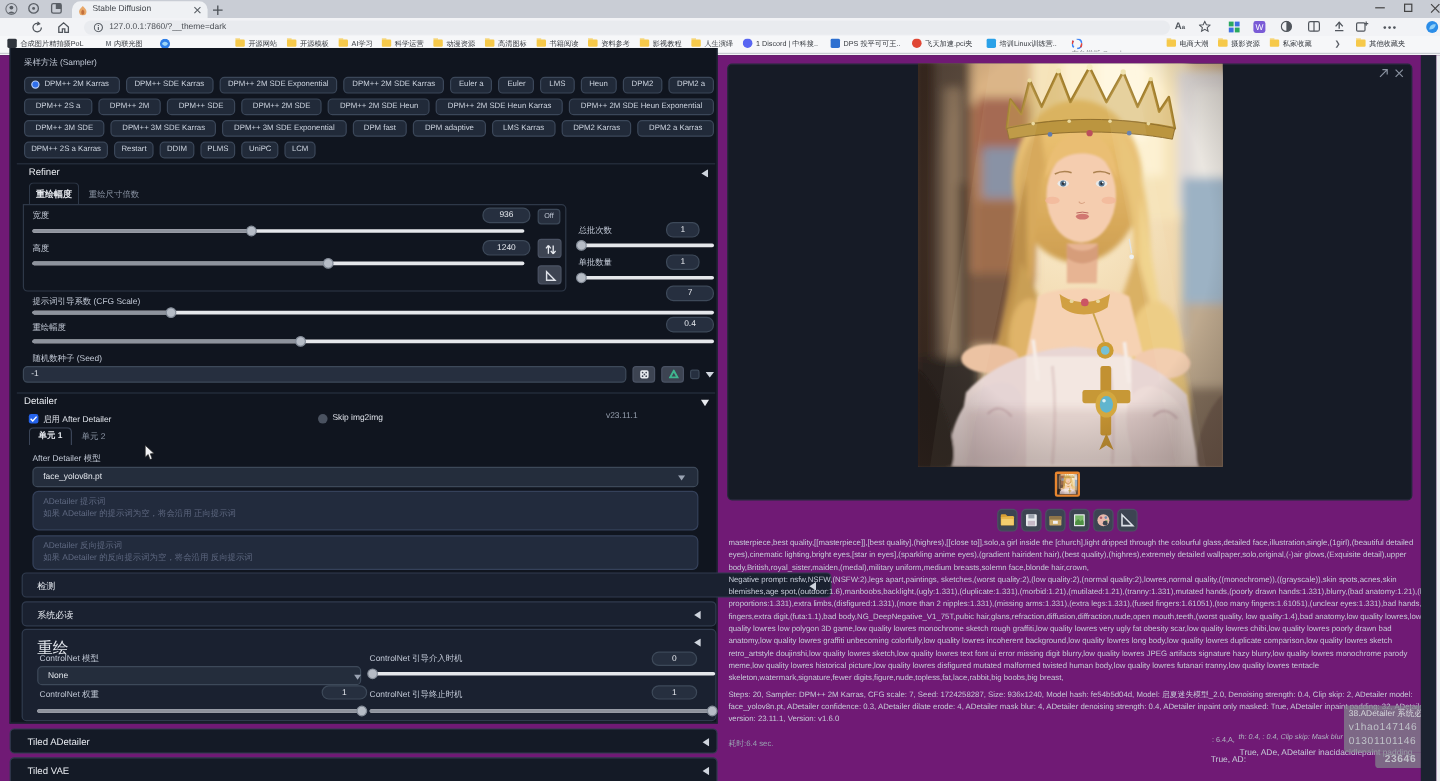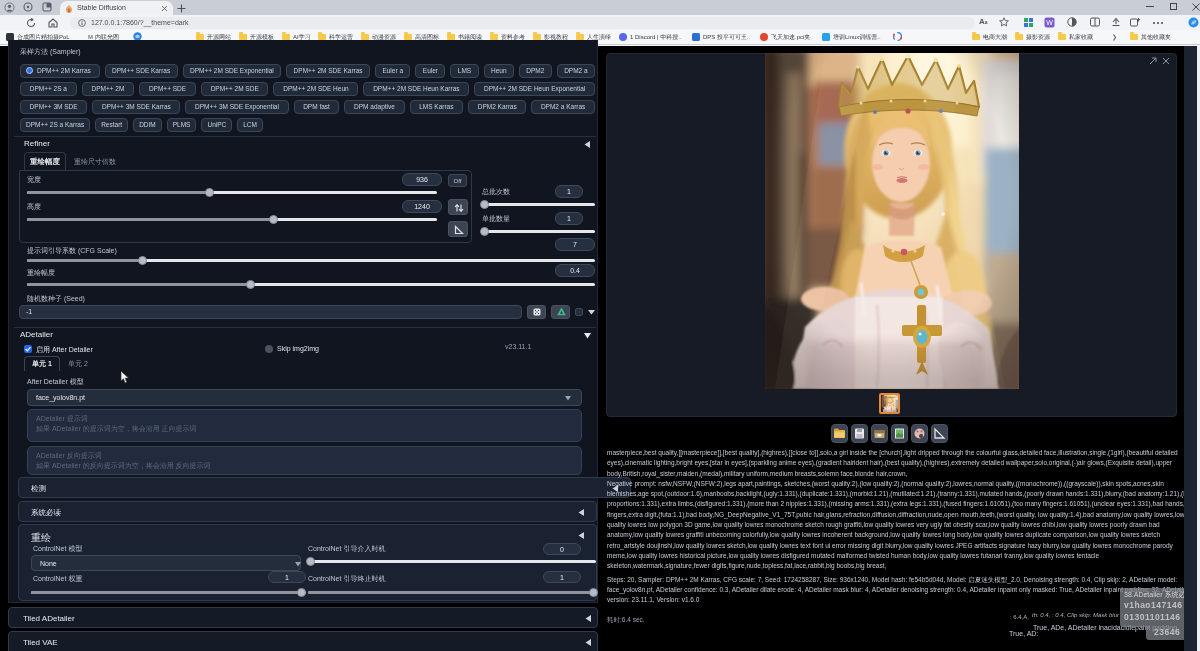--- a/index.html
+++ b/index.html
@@ -13,21 +13,21 @@
   #tab { position:absolute; left:60px; top:1px; width:113px; height:14px; background:#eff1f4; border-radius:7px 7px 0 0; font-size:7px; color:#3b3f45; }
   #toolbar { position:absolute; left:0; top:15px; width:1200px; height:15px; background:#f2f3f6; }
   #bookbar { position:absolute; left:0; top:30px; width:1200px; height:15px; background:#f6f7f9; border-bottom:1px solid #c9ccd2; font-size:6.2px; color:#34383e; }
   .pill { position:absolute; left:70px; top:1.5px; width:905px; height:12px; background:#e9ebef; border-radius:7px; font-size:7.5px; color:#2a2e33; }
   .cicon { display:inline-block; color:#50555c; }
   .bkitem { position:absolute; top:2px; height:11px; line-height:11px; white-space:nowrap; overflow:hidden; font-size:6px; }
   .fold { display:inline-block; width:8px; height:6.5px; background:#f6c94a; border-radius:1px; margin-right:3px; vertical-align:-1px; position:relative; }
   .fold:before { content:""; position:absolute; left:0; top:-1.5px; width:3.5px; height:2px; background:#f6c94a; border-radius:1px 1px 0 0; }
 
   
-  #page { position:absolute; left:0; top:46px; width:1200px; height:605px; background:#000000; }
+  #page { position:absolute; left:0; top:46px; width:1200px; height:605px; background:#701a75; }
   .lbl { position:absolute; font-size:7px; color:#c2c9d6; white-space:nowrap; }
   .hdr { position:absolute; font-size:8px; color:#e8ebf0; white-space:nowrap; }
   .chiprow { position:absolute; left:20px; display:flex; gap:5px; height:14px; }
   .chip { background:#212a39; border:1px solid #3b4759; border-radius:4px; color:#ccd3de; font-size:6.5px; line-height:12px; text-align:center; padding:0 5px; white-space:nowrap; flex:1 1 auto; min-width:0; overflow:hidden; }
   .chip.sel { display:flex; align-items:center; gap:4px; }
   .radio { width:7px; height:7px; border-radius:50%; background:#2f6feb; border:1.5px solid #b7cdf7; }
   .slider { position:absolute; height:3.5px; border-radius:2px; background:#e5e7eb; }
   .slider .fill { position:absolute; left:0; top:0; bottom:0; background:#8e939d; border-radius:2px; }
   .slider .thumb { position:absolute; top:-3px; width:9px; height:9px; border-radius:50%; background:#b6bcc6; border:1px solid #848c98; }
   .valbox { position:absolute; width:40px; height:13px; background:#262f3f; border:1px solid #3d4959; border-radius:6px; color:#e8ebf0; font-size:7px; text-align:center; line-height:11px; }
@@ -438,21 +438,21 @@
       <svg width="9" height="9" style="margin:2px 0 0 4.5px" viewBox="0 0 9 9">
           <path d="M4.5 1 L7.5 6.5 L1.5 6.5 Z" fill="none" stroke="#3fb68e" stroke-width="1.6"></path>
         </svg>
     </div>
     <div class="abs" style="left:575px;top:262px;width:8px;height:8px;background:#262f3f;border:1px solid #3d4959;border-radius:2px"></div>
     <svg class="abs" style="left:588px;top:264px" width="7" height="5" viewBox="0 0 7 5">
         <path d="M0 0 L7 0 L3.5 4.5 Z" fill="#d0d5dd"></path>
       </svg>
 
     <div class="abs" style="left:14px;top:281px;width:582px;border-top:1px solid #27303f"></div>
-    <div class="hdr" style="left:20px;top:284px">ADetailer</div>
+    <div class="hdr" style="left:20px;top:284px">Detailer</div>
     <svg class="abs" style="left:584px;top:287px" width="7" height="6" viewBox="0 0 7 6">
         <path d="M0 0 L7 0 L3.5 5.5 Z" fill="#e8ebf0"></path>
       </svg>
     <div class="abs" style="left:24px;top:299px;width:8px;height:8px;background:#2563eb;border-radius:2px">
       <svg width="8" height="8" viewBox="0 0 8 8">
           <path d="M1.5 4 L3.3 5.8 L6.5 2.2" fill="none" stroke="#fff" stroke-width="1.2"></path>
         </svg>
     </div>
     <div class="lbl" style="left:36px;top:299px;color:#dfe3ea">启用 After Detailer</div>
     <div class="abs" style="left:265px;top:299px;width:8px;height:8px;background:#4a5260;border-radius:50%"></div>
@@ -464,34 +464,34 @@
     <div class="lbl" style="left:27px;top:331px">After Detailer 模型</div>
     <svg class="abs" style="left:120px;top:325px" width="9" height="13" viewBox="0 0 9 13">
         <path d="M1 0 L1 10 L3.5 7.8 L5 12 L6.8 11.3 L5.3 7.2 L8.5 7 Z" fill="#f2f3f5" stroke="#222" stroke-width="0.6"></path>
       </svg>
     <div class="inputbox" style="left:27px;top:343px;width:555px;height:17px;line-height:16px;padding-left:8px;background:#242d3c;color:#e4e8ee">face_yolov8n.pt<svg style="position:absolute;right:10px;top:6px" width="6" height="5" viewBox="0 0 6 5">
           <path d="M0 0 L6 0 L3 4.5 Z" fill="#9aa3b2"></path>
         </svg></div>
     <div class="abs" style="left:27px;top:363px;width:555px;height:33px;background:#222b3d;border:1px solid #35415a;border-radius:5px;padding:4px 8px;font-size:7px;line-height:10px;color:#5e6880">ADetailer 提示词<br>如果 ADetailer 的提示词为空，将会沿用 正向提示词</div>
     <div class="abs" style="left:27px;top:400px;width:555px;height:29px;background:#222b3d;border:1px solid #35415a;border-radius:5px;padding:4px 8px;font-size:7px;line-height:10px;color:#5e6880">ADetailer 反向提示词<br>如果 ADetailer 的反向提示词为空，将会沿用 反向提示词</div>
 
-    <div class="accordion" style="left:18px;top:431px;width:613px;height:21px">
+    <div class="accordion" style="left:18px;top:431px;width:675px;height:21px">
       <div class="lbl" style="left:12px;top:6px;color:#e4e8ee;font-size:7.5px">检测</div>
       <svg class="abs" style="right:12px;top:7px" width="6" height="7" viewBox="0 0 6 7">
           <path d="M6 0 L6 7 L0.5 3.5 Z" fill="#cfd5de"></path>
         </svg>
     </div>
     <div class="accordion" style="left:18px;top:455px;width:579px;height:21px">
       <div class="lbl" style="left:12px;top:6px;color:#e4e8ee;font-size:7.5px">系统必读</div>
       <svg class="abs" style="right:12px;top:7px" width="6" height="7" viewBox="0 0 6 7">
           <path d="M6 0 L6 7 L0.5 3.5 Z" fill="#cfd5de"></path>
         </svg>
     </div>
     <div class="accordion" style="left:18px;top:478px;width:579px;height:77px">
-      <div class="lbl" style="left:12px;top:6px;color:#e4e8ee;font-size:10px">重绘</div>
+      <div class="lbl" style="left:12px;top:6px;color:#e4e8ee;font-size:13px">重绘</div>
       <svg class="abs" style="right:12px;top:7px" width="6" height="7" viewBox="0 0 6 7">
           <path d="M6 0 L6 7 L0.5 3.5 Z" fill="#cfd5de"></path>
         </svg>
       <div class="lbl" style="left:14px;top:19px">ControlNet 模型</div>
       <div class="inputbox" style="left:12px;top:30px;width:270px;height:16px;line-height:15px;padding-left:8px;background:#242d3c;color:#e4e8ee">None<svg style="position:absolute;left:263px;top:5.5px" width="6" height="5" viewBox="0 0 6 5">
             <path d="M0 0 L6 0 L3 4.5 Z" fill="#9aa3b2"></path>
           </svg></div>
       <div class="lbl" style="left:14px;top:48.5px">ControlNet 权重</div>
       <div class="valbox" style="left:249px;top:46px;width:38px;height:12px">1</div>
       <div class="slider" style="left:12px;top:65.5px;width:275px">
@@ -605,20 +605,20 @@
     <div class="abs" style="left:607px;top:570px;font-size:6.5px;color:#98a1b0">耗时:6.4 sec.</div>
 
     <div class="abs" style="left:1010px;top:568px;font-size:6px;color:#aeb5c0">: 6.4,A,</div>
     <div class="abs" style="left:1032px;top:566px;font-size:6px;color:#aeb5c0;font-style:italic">th: 0.4, : 0.4, Clip skip: Mask blur</div>
     <div class="abs" style="left:1033px;top:578px;font-size:7px;color:#c6ccd8">True, ADe, ADetailer inacidacidlepaint padding</div>
     <div class="abs" style="left:1009px;top:584px;font-size:7px;color:#c6ccd8">True, AD:</div>
 
     <div class="abs" style="left:1120px;top:542px;width:72px;height:39px;background:rgba(130,134,142,0.72);border-radius:3px 3px 0 3px"></div>
     <div class="abs" style="left:1146px;top:581px;width:46px;height:13px;background:rgba(130,134,142,0.72);border-radius:0 0 3px 3px"></div>
     <div class="abs" style="left:1124px;top:544px;font-size:7px;color:#d4d6da;white-space:nowrap">38.ADetailer 系统必读</div>
-    <div class="abs" style="left:1124px;top:554px;font-size:8.5px;font-weight:bold;color:#bfc2c8;letter-spacing:0.5px">v1hao147146</div>
-    <div class="abs" style="left:1124px;top:566px;font-size:8.5px;font-weight:bold;color:#bfc2c8;letter-spacing:0.5px">01301101146</div>
+    <div class="abs" style="left:1124px;top:554px;font-size:8.5px;font-weight:normal;color:#bfc2c8;letter-spacing:0.5px">v1hao147146</div>
+    <div class="abs" style="left:1124px;top:566px;font-size:8.5px;font-weight:normal;color:#bfc2c8;letter-spacing:0.5px">01301101146</div>
     <div class="abs" style="left:1154px;top:581px;font-size:8.5px;font-weight:bold;color:#bfc2c8;letter-spacing:0.5px">23646</div>
   </div>
 
   <div class="abs" style="left:1184px;top:0;width:13px;height:605px;background:#1c2230"></div>
   <div class="abs" style="left:1197px;top:0;width:3px;height:605px;background:#eceef0"></div>
 </div>
 
 </body></html>

